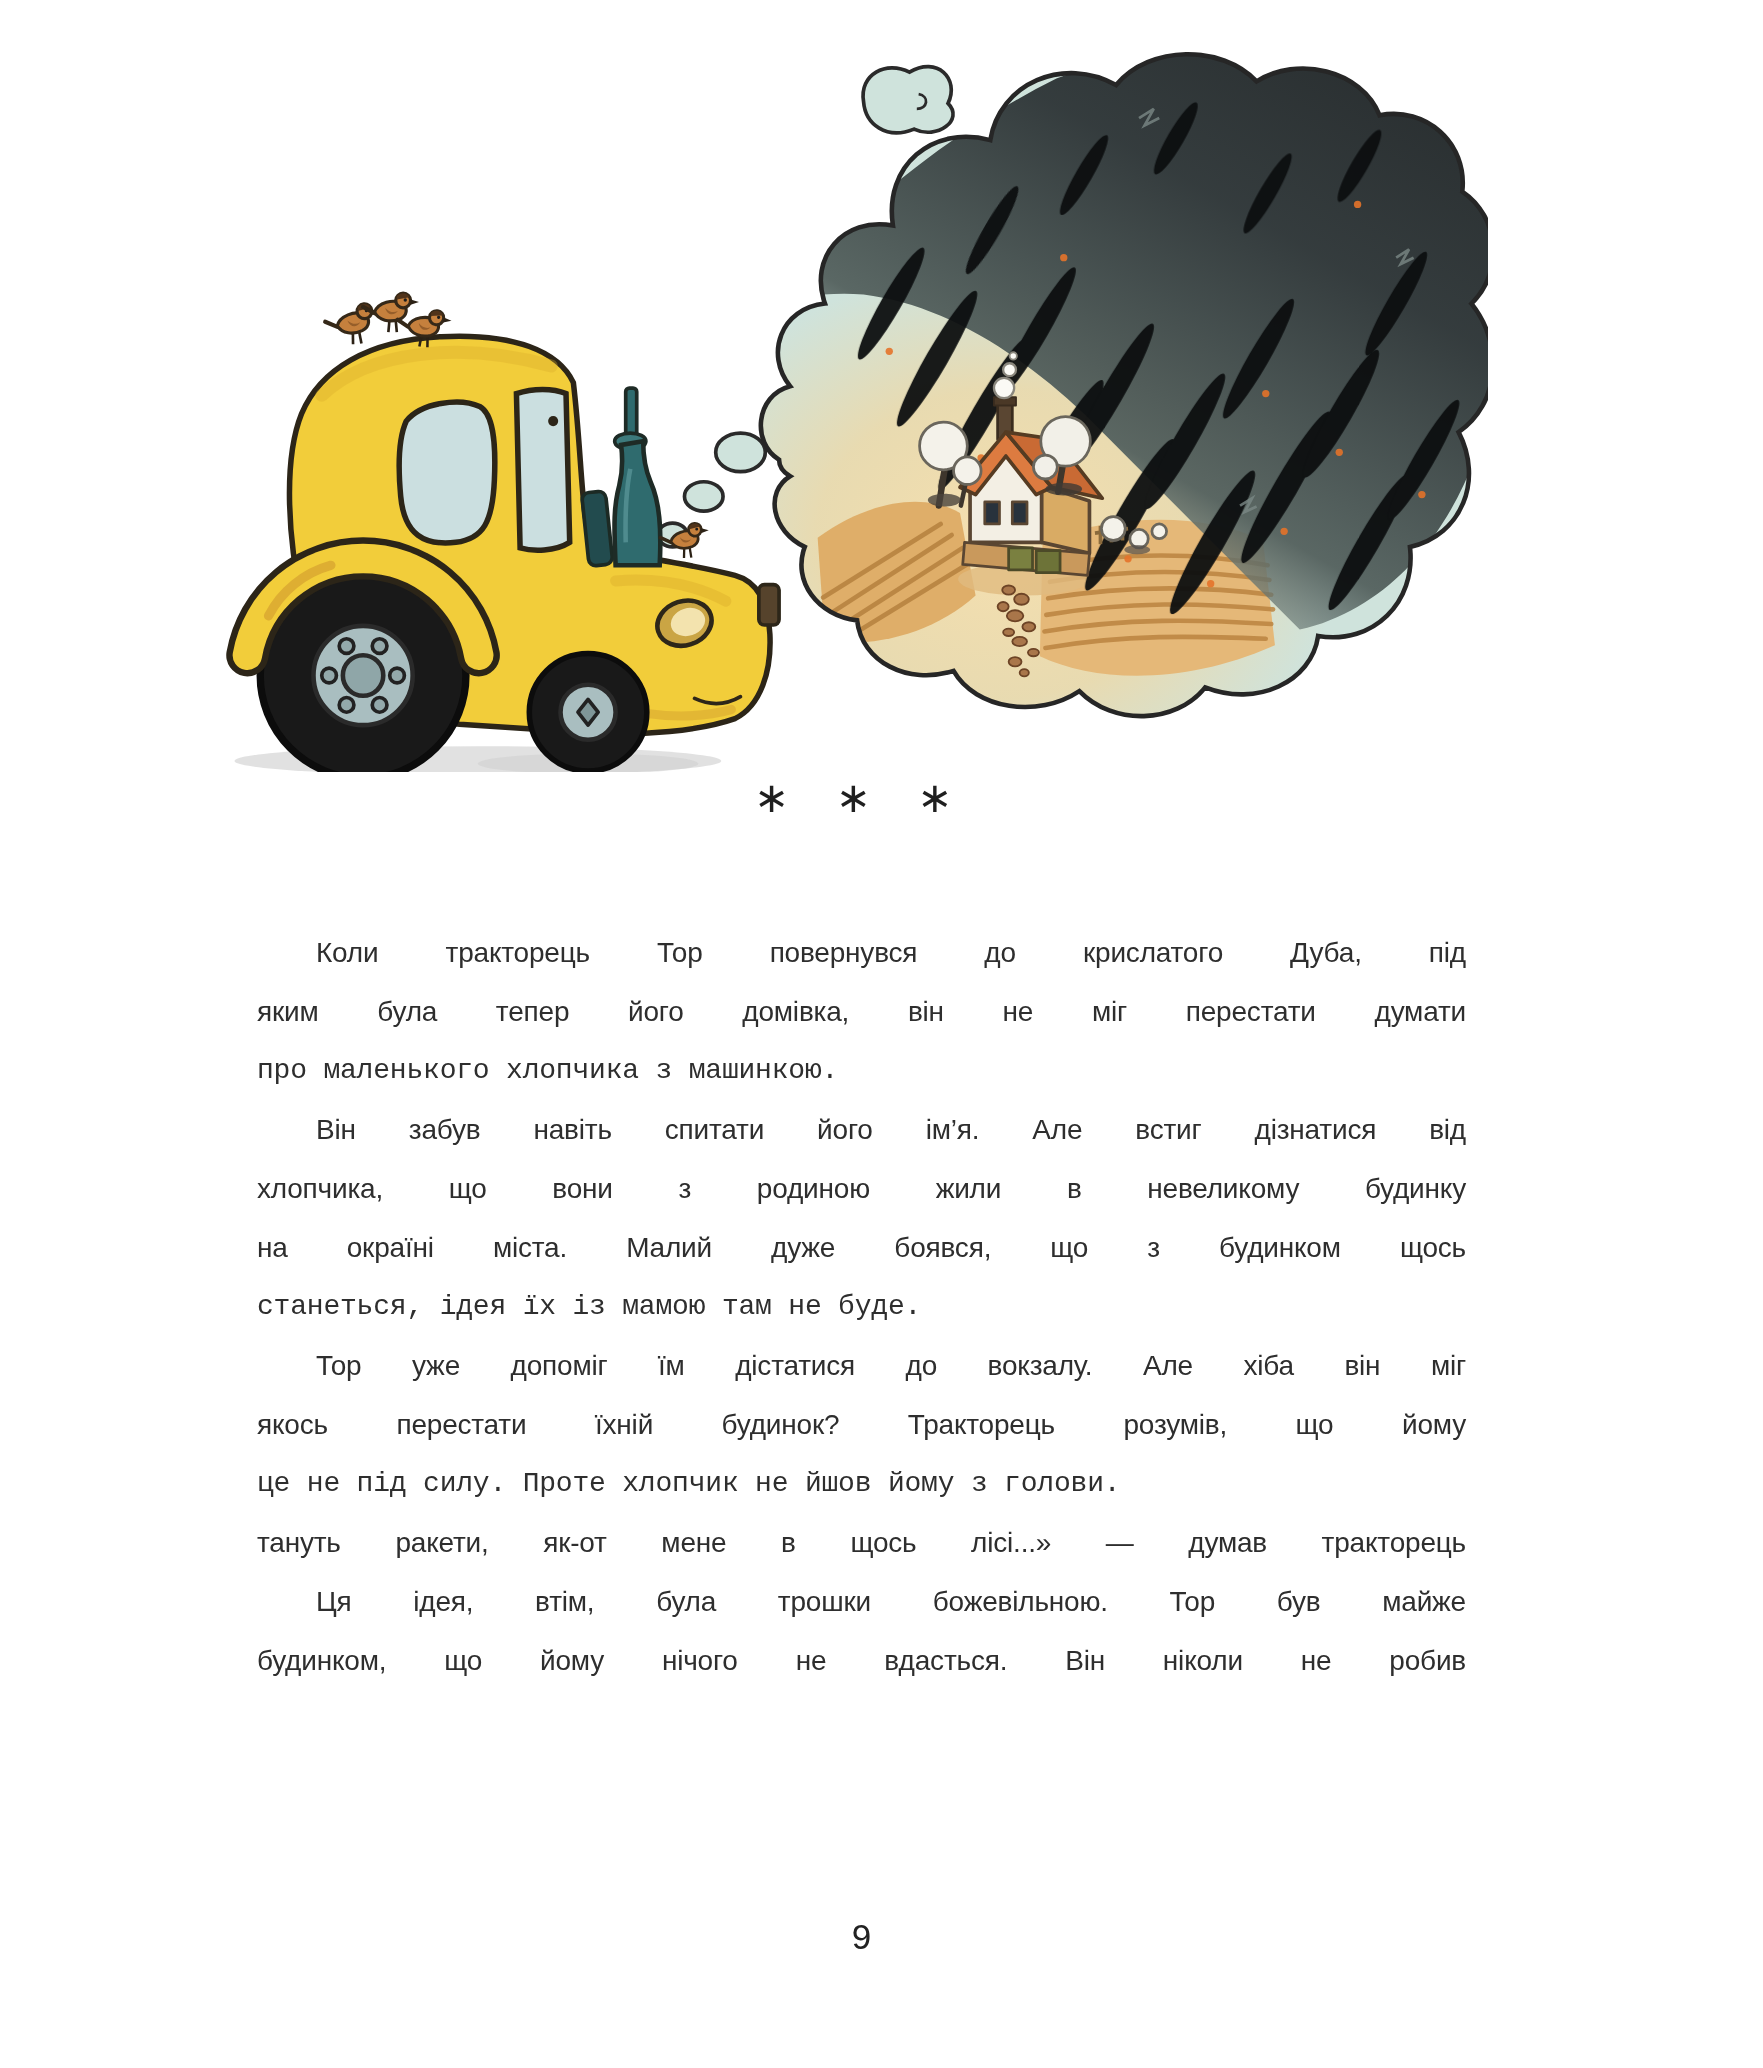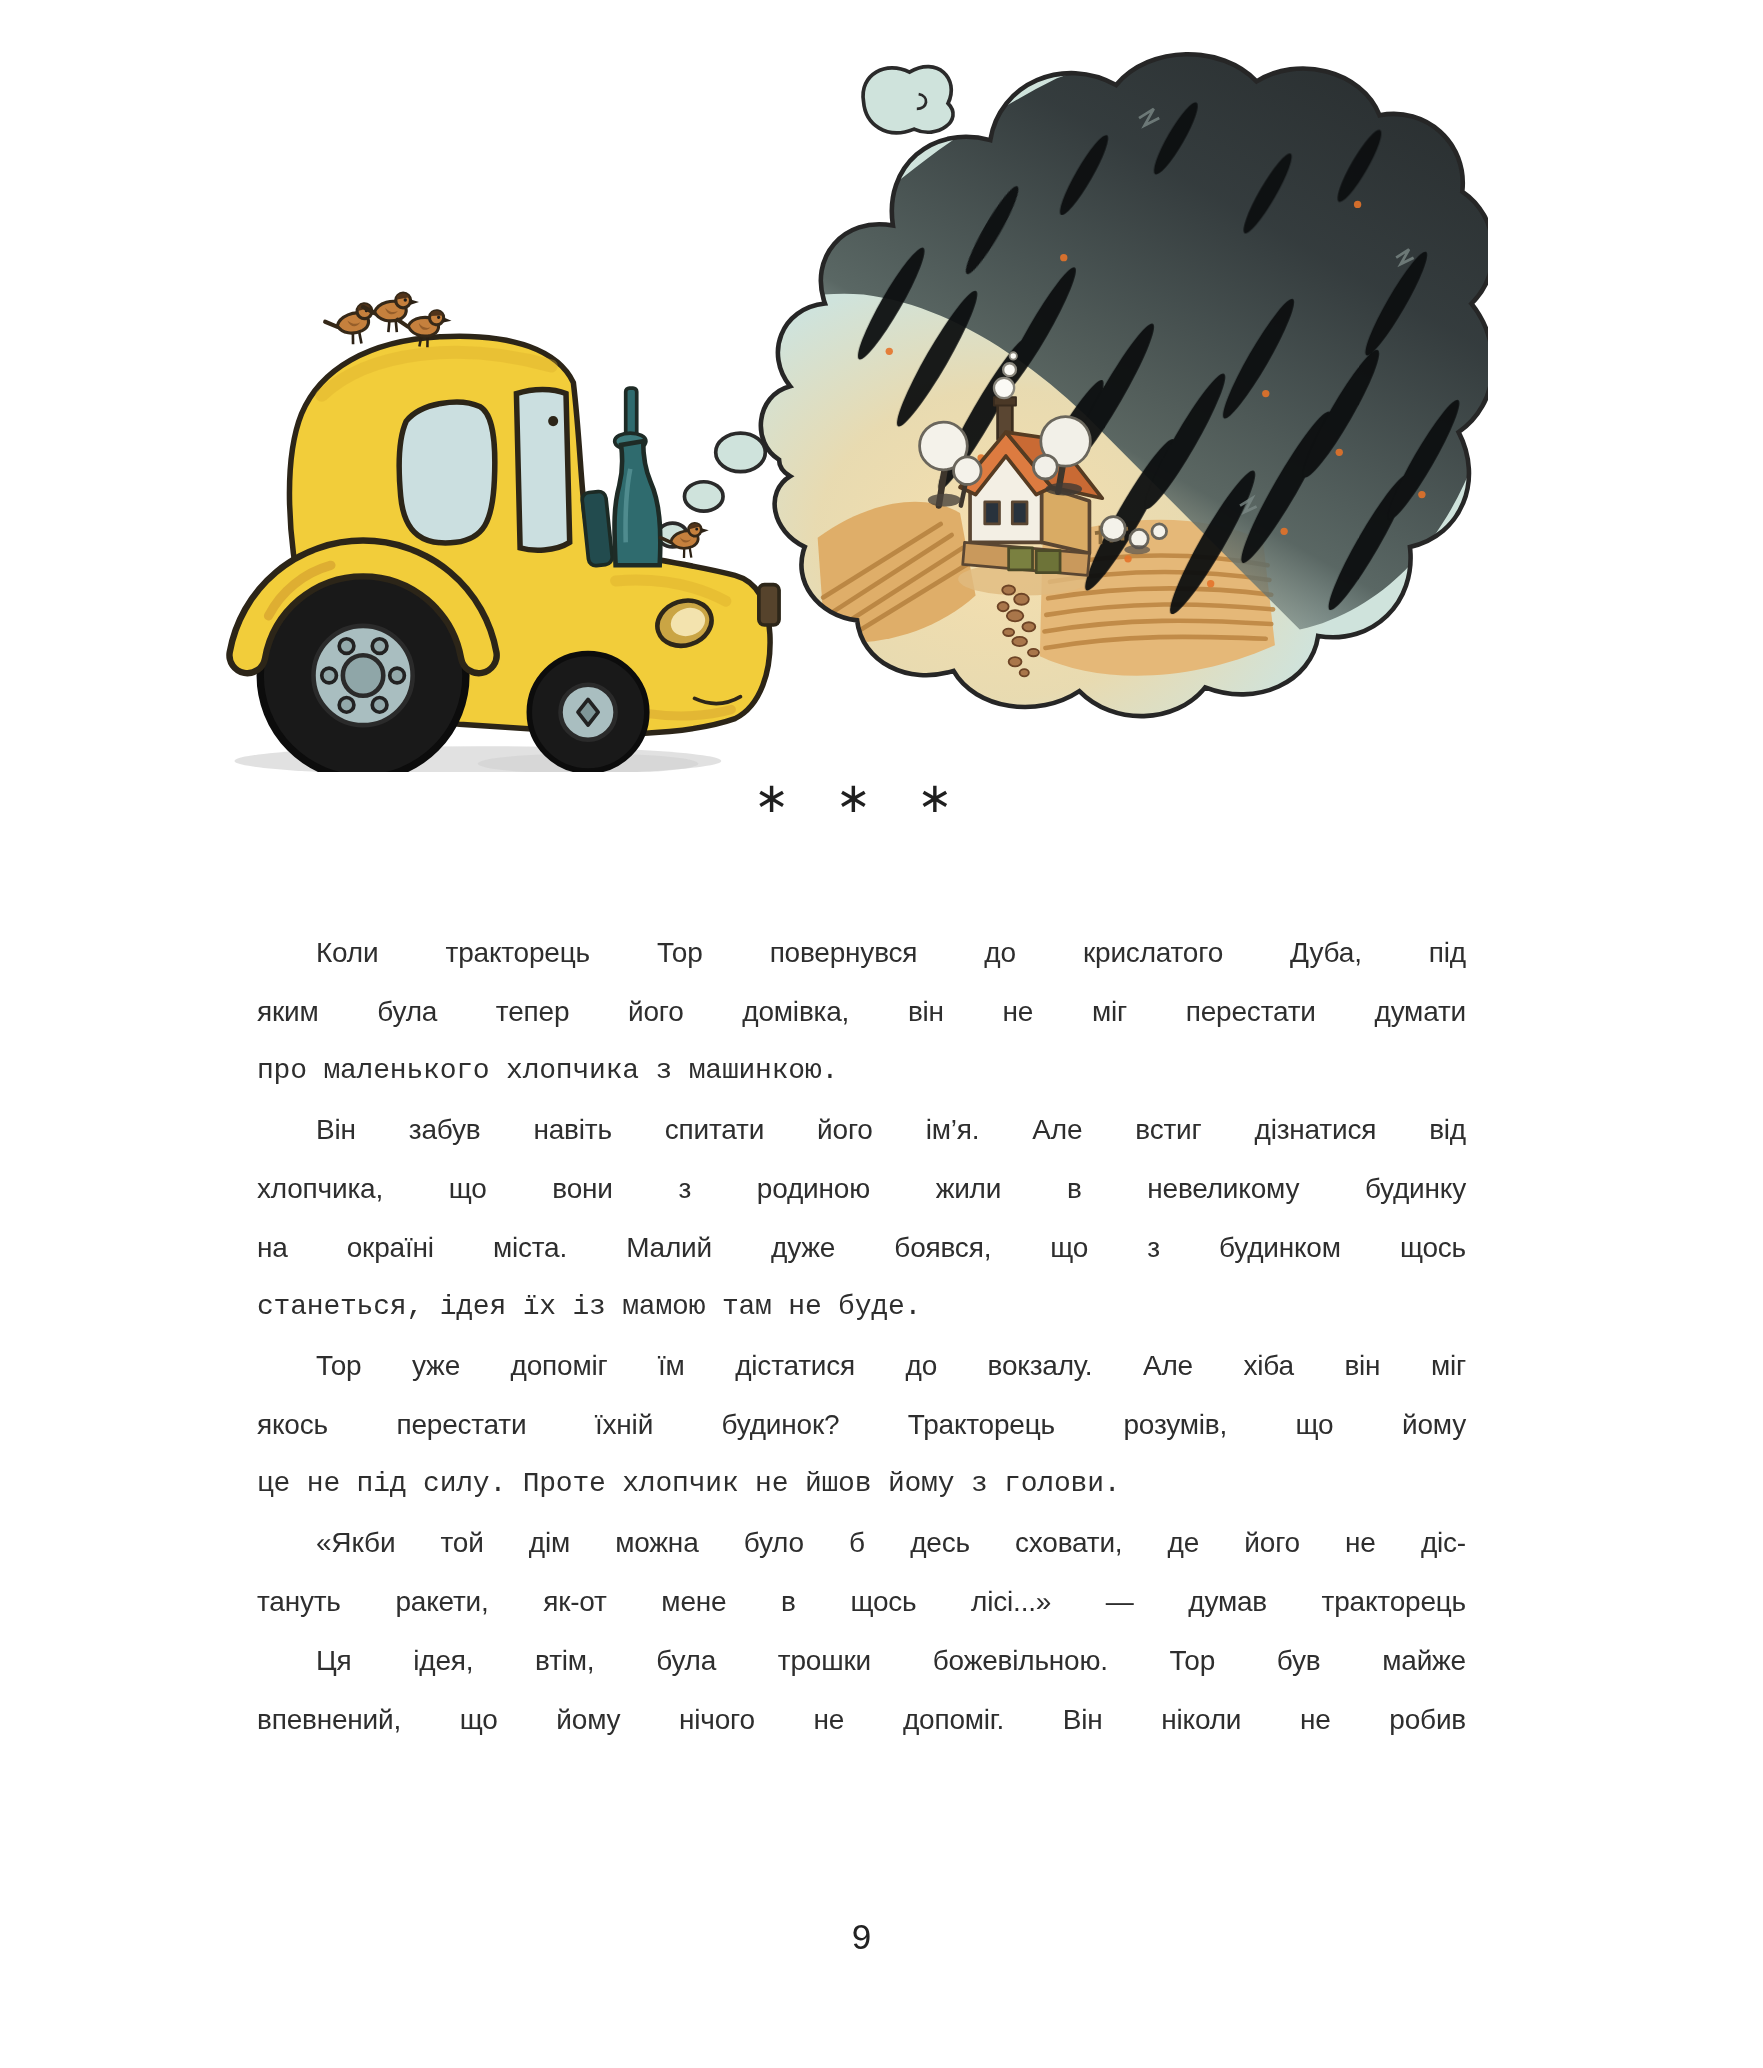--- a/index.html
+++ b/index.html
@@ -271,21 +271,20 @@
       <div class="line indent">Коли тракторець Тор повернувся до крислатого Дуба, під</div>
       <div class="line">яким була тепер його домівка, він не міг перестати думати</div>
       <div class="line last">про маленького хлопчика з машинкою.</div>
       <div class="line indent">Він забув навіть спитати його ім’я. Але встиг дізнатися від</div>
       <div class="line">хлопчика, що вони з родиною жили в невеликому будинку</div>
       <div class="line">на окраїні міста. Малий дуже боявся, що з будинком щось</div>
       <div class="line last">станеться, ідея їх із мамою там не буде.</div>
       <div class="line indent">Тор уже допоміг їм дістатися до вокзалу. Але хіба він міг</div>
       <div class="line">якось перестати їхній будинок? Тракторець розумів, що йому</div>
       <div class="line last">це не під силу. Проте хлопчик не йшов йому з голови.</div>
-      <div class="line indent">«Якби той дім можна було б десь сховати, де його не діс-</div>
       <div class="line">тануть ракети, як-от мене в щось лісі...» — думав тракторець</div>
       <div class="line indent">Ця ідея, втім, була трошки божевільною. Тор був майже</div>
-      <div class="line">впевнений, що йому нічого не допоміг. Він ніколи не робив</div>
+      <div class="line">будинком, що йому нічого не вдасться. Він ніколи не робив</div>
     </div>
 
   <div class="page-number">9</div>
 </div>
 
 
 </body></html>

